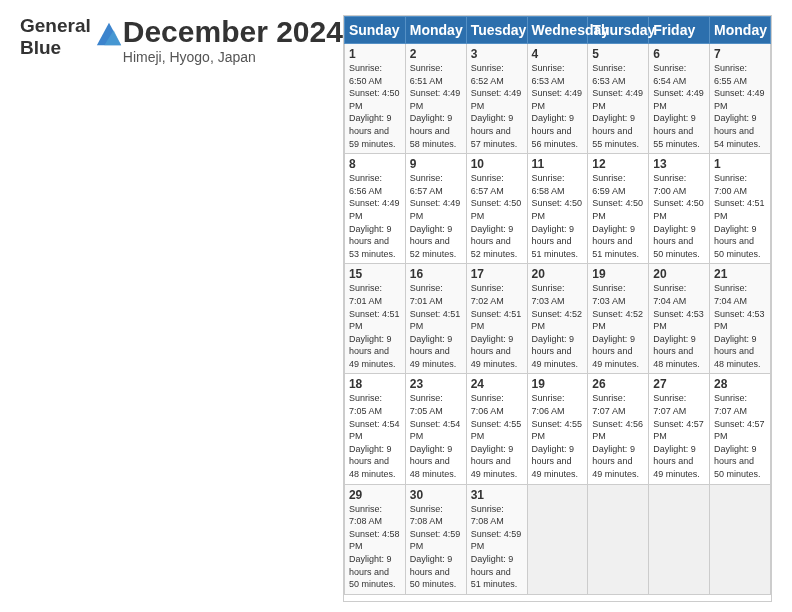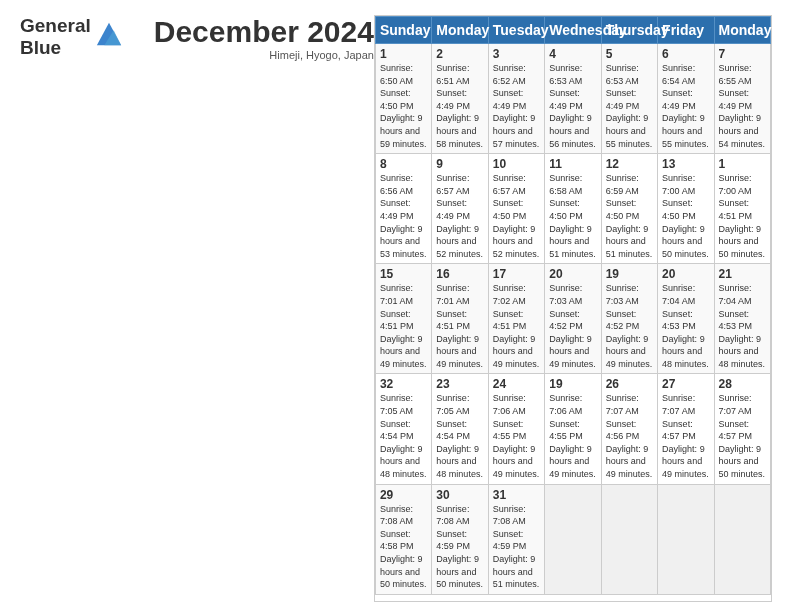--- a/index.html
+++ b/index.html
@@ -25,30 +25,28 @@
     .logo {
       display: flex;
       align-items: center;
     }
     .logo-icon {
       width: 28px;
       height: 28px;
       margin-left: 2px;
     }
     .title-block {
-      text-align: right;
-      margin-left: 31px;
     }
     .main-title {
       font-size: 30px;
       font-weight: bold;
       color: #333;
     }
     .subtitle {
-      font-size: 11px;
+      font-size: 14px;
       color: #555;
     }
     .calendar {
       flex: 1;
       border: 1px solid #ccc;
       border-collapse: collapse;
       width: 100%;
     }
     table {
       width: 100%;
@@ -218,21 +216,21 @@
               <span class="day-num">20</span>
 <div class="day-info">Sunrise: 7:04 AM<br>Sunset: 4:53 PM<br>Daylight: 9 hours and 48 minutes.</div>
             </td>
             <td>
               <span class="day-num">21</span>
 <div class="day-info">Sunrise: 7:04 AM<br>Sunset: 4:53 PM<br>Daylight: 9 hours and 48 minutes.</div>
             </td>
           </tr>
           <tr>
             <td>
-              <span class="day-num">32</span>
+              <span class="day-num">18</span>
 <div class="day-info">Sunrise: 7:05 AM<br>Sunset: 4:54 PM<br>Daylight: 9 hours and 48 minutes.</div>
             </td>
             <td>
               <span class="day-num">23</span>
 <div class="day-info">Sunrise: 7:05 AM<br>Sunset: 4:54 PM<br>Daylight: 9 hours and 48 minutes.</div>
             </td>
             <td>
               <span class="day-num">24</span>
 <div class="day-info">Sunrise: 7:06 AM<br>Sunset: 4:55 PM<br>Daylight: 9 hours and 49 minutes.</div>
             </td>

